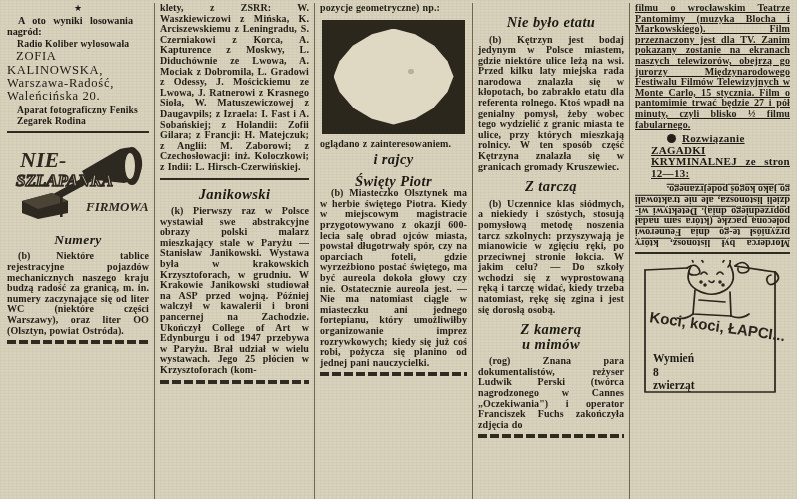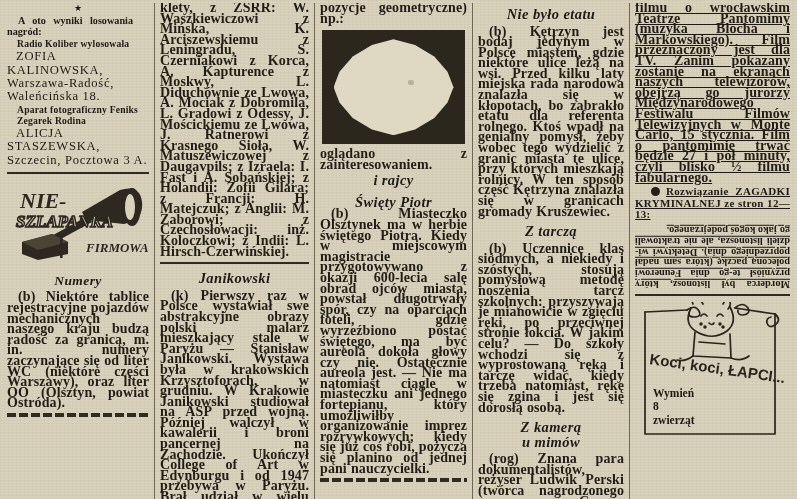--- a/index.html
+++ b/index.html
@@ -36,21 +36,21 @@
   .col + .col { border-left: 1px solid #6e6853; }
   .c1 { width: 152px; }
   .c2 { width: 160px; }
   .c3 { width: 158px; }
   .c4 { width: 157px; }
   .c5 { width: 166px; border-left: 1px solid #6e6853; text-decoration: underline; }
 
   
   .body-text {
     font-family: "Liberation Serif", serif;
-    font-size: 14px;
+    font-size: 10px;
     line-height: 10.6px;
     text-align: justify;
     font-weight: bold;
     letter-spacing: 0.1px;
     margin: 0 0 3px 0;
     color: #221e16;
     word-spacing: 0.5px;
   }
   .body-text.ind { text-indent: 11px; }
 
@@ -169,61 +169,60 @@
     font-weight: bold;
     text-align: justify;
     margin: 3px 0 2px 0;
   }
   .solution-label {
     font-size: 11px;
     line-height: 11.6px;
     font-weight: bold;
     letter-spacing: 0.3px;
     text-align: justify;
-    margin: 2px 0 1px 0;
+    margin: 2px 0 1px 16px;
   }
   .bullet-dot {
     display: inline-block;
     width: 9px; height: 9px;
     border-radius: 50%;
     background: #241f18;
     vertical-align: -1px;
     margin: 0 6px 0 16px;
   }
 
   
   .cartoon {
     position: relative;
     margin-top: 6px;
     height: 142px;
   }
   .cartoon svg { display: block; }
   .cartoon-caption {
     position: absolute;
-    left: 18px; top: 85px;
+    left: 18px; top: 92px;
     font-family: "Liberation Serif", serif;
     font-size: 11.5px;
     line-height: 13.5px;
     font-weight: bold;
   }
 </style>
 </head>
 <body>
 
 <div class="page">
   <div class="cols">
 
     <div class="col c1">
       <div class="star">★</div>
       <p class="lead-line">A oto wyniki losowania nagród:</p>
       <p class="prize">Radio Koliber wylosowała</p>
-      <p class="winner-name">ZOFIA KALINOWSKA, Warszawa-Radość, Waleńcińska 18.</p>
+      <p class="winner-name">ZOFIA KALINOWSKA, Warszawa-Radość, Waleńcińska 20.</p>
       <p class="prize">Aparat fotograficzny Feniks</p>
       <p class="prize">Zegarek Rodina</p>
-      <p class="winner-name">ALICJA STASZEWSKA, Szczecin, Pocztowa 3 A.</p>
 
       <hr class="rule">
 
       <div class="logo-box">
         <svg class="logo-svg" width="140" height="84" viewBox="0 0 140 84" aria-hidden="true">
 
           <path d="M74 32 L112 10 Q132 4 134 22 Q136 40 116 44 L78 40 Z" fill="#2d2820"></path>
           <ellipse cx="124" cy="27" rx="9" ry="19" fill="#2d2820"></ellipse>
           <ellipse cx="122" cy="27" rx="5" ry="13" fill="#d8d2bd"></ellipse>
 
@@ -263,21 +262,21 @@
         <div class="lens"></div>
       </div>
       <p class="body-text">oglądano z zainteresowaniem.</p>
       <div class="head-italic two" style="margin-top:0">i rajcy</div>
       <div class="head-italic two" style="margin-bottom:0">Święty Piotr</div>
       <p class="body-text ind">(b)  Miasteczko Olsztynek ma w herbie świętego Piotra.  Kiedy w miejscowym magistracie przygotowywano z okazji 600-lecia salę obrad ojców miasta, powstał długotrwały spór, czy na oparciach foteli, gdzie wyrzeźbiono postać świętego, ma być aureola dokoła głowy czy nie.  Ostatecznie aureola jest. — Nie ma natomiast ciągle w miasteczku ani jednego fortepianu, który umożliwiłby organizowanie imprez rozrywkowych; kiedy się już coś robi, pożycza się planino od jednej pani nauczycielki.</p>
       <div class="dash-rule"></div>
     </div>
 
     <div class="col c4">
-      <div class="head-italic" style="margin-top:4px">Nie było etatu</div>
+      <div class="head-italic" style="margin-top:12px">Nie było etatu</div>
       <p class="body-text ind">(b)  Kętrzyn jest bodaj jedynym w Polsce miastem, gdzie niektóre ulice leżą na wsi. Przed kilku laty miejska rada narodowa znalazła się w kłopotach, bo zabrakło etatu dla referenta rolnego.  Ktoś wpadł na genialny pomysł,  żeby wobec tego wydzielić z granic miasta te ulice, przy których mieszkają rolnicy.  W ten sposób część Kętrzyna znalazła się w granicach gromady Kruszewiec.</p>
       <div class="head-italic">Z tarczą</div>
       <p class="body-text ind">(b)   Uczennice klas siódmych, a niekiedy i szóstych, stosują pomysłową metodę noszenia tarcz szkolnych: przyszywają je mianowicie w zgięciu ręki, po przeciwnej stronie łokcia. W jakim celu?  —  Do szkoły wchodzi się z wyprostowaną ręką i tarczę widać,  kiedy trzeba natomiast, rękę się zgina i jest się dorosłą osobą.</p>
       <div class="head-italic two" style="margin-bottom:0">Z kamerą</div>
       <div class="head-italic two" style="margin-top:0">u mimów</div>
       <p class="body-text ind">(rog)  Znana para dokumentalistów, reżyser Ludwik Perski (twórca nagrodzonego w Cannes „Oczekiwania") i operator Franciszek Fuchs zakończyła zdjęcia do</p>
       <div class="dash-rule"></div>
     </div>
 
     <div class="col c5">

